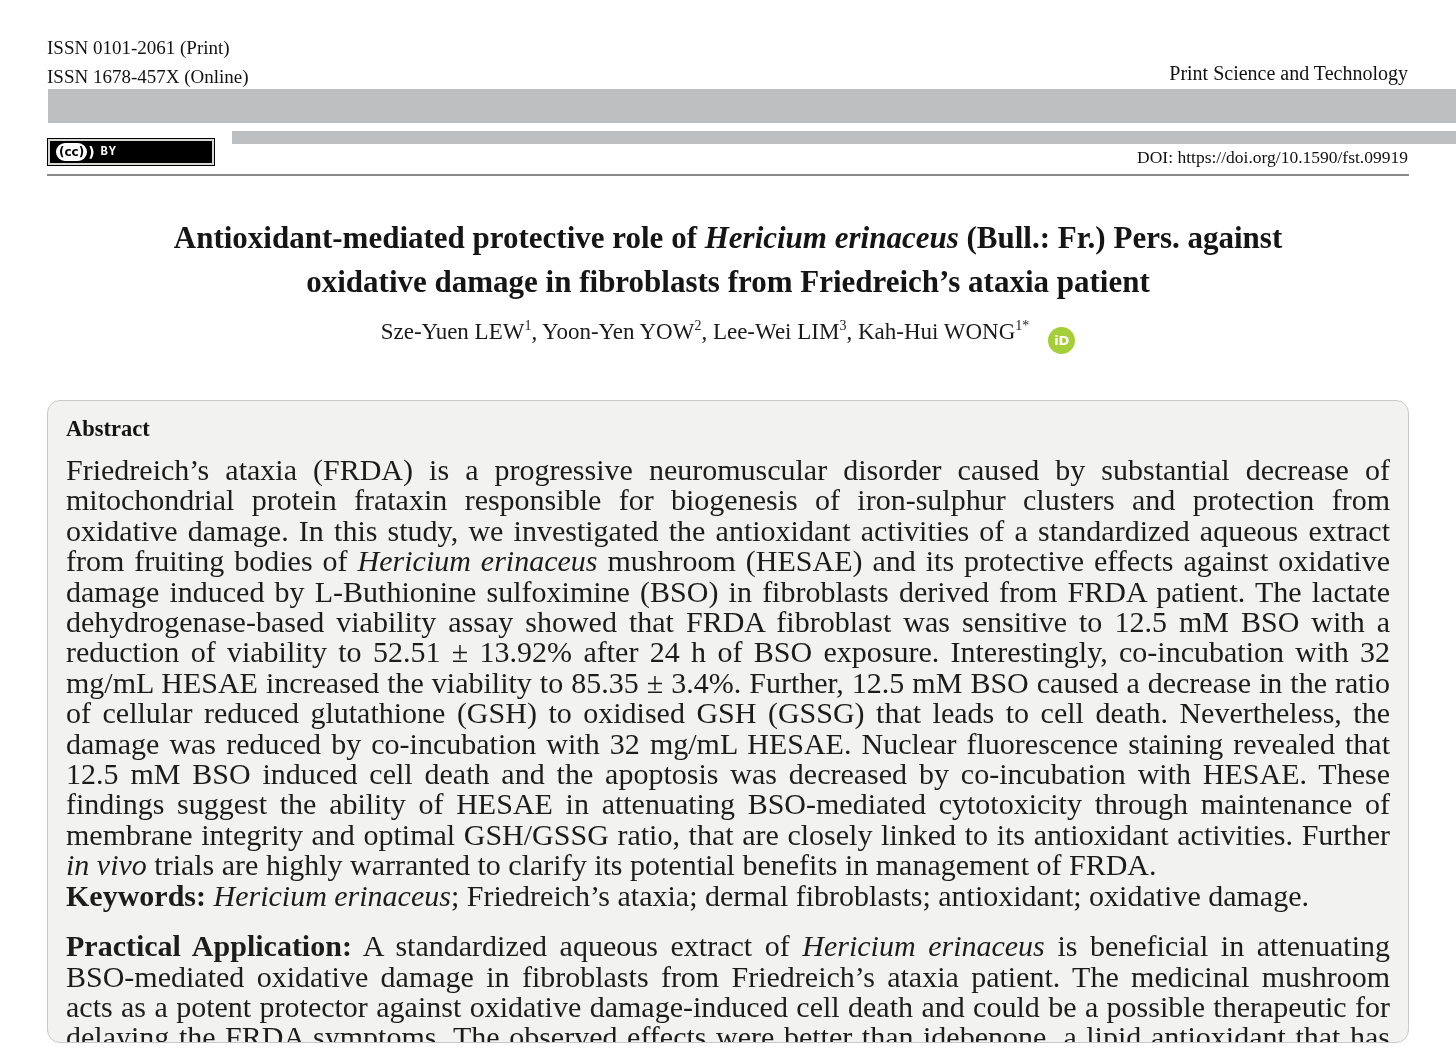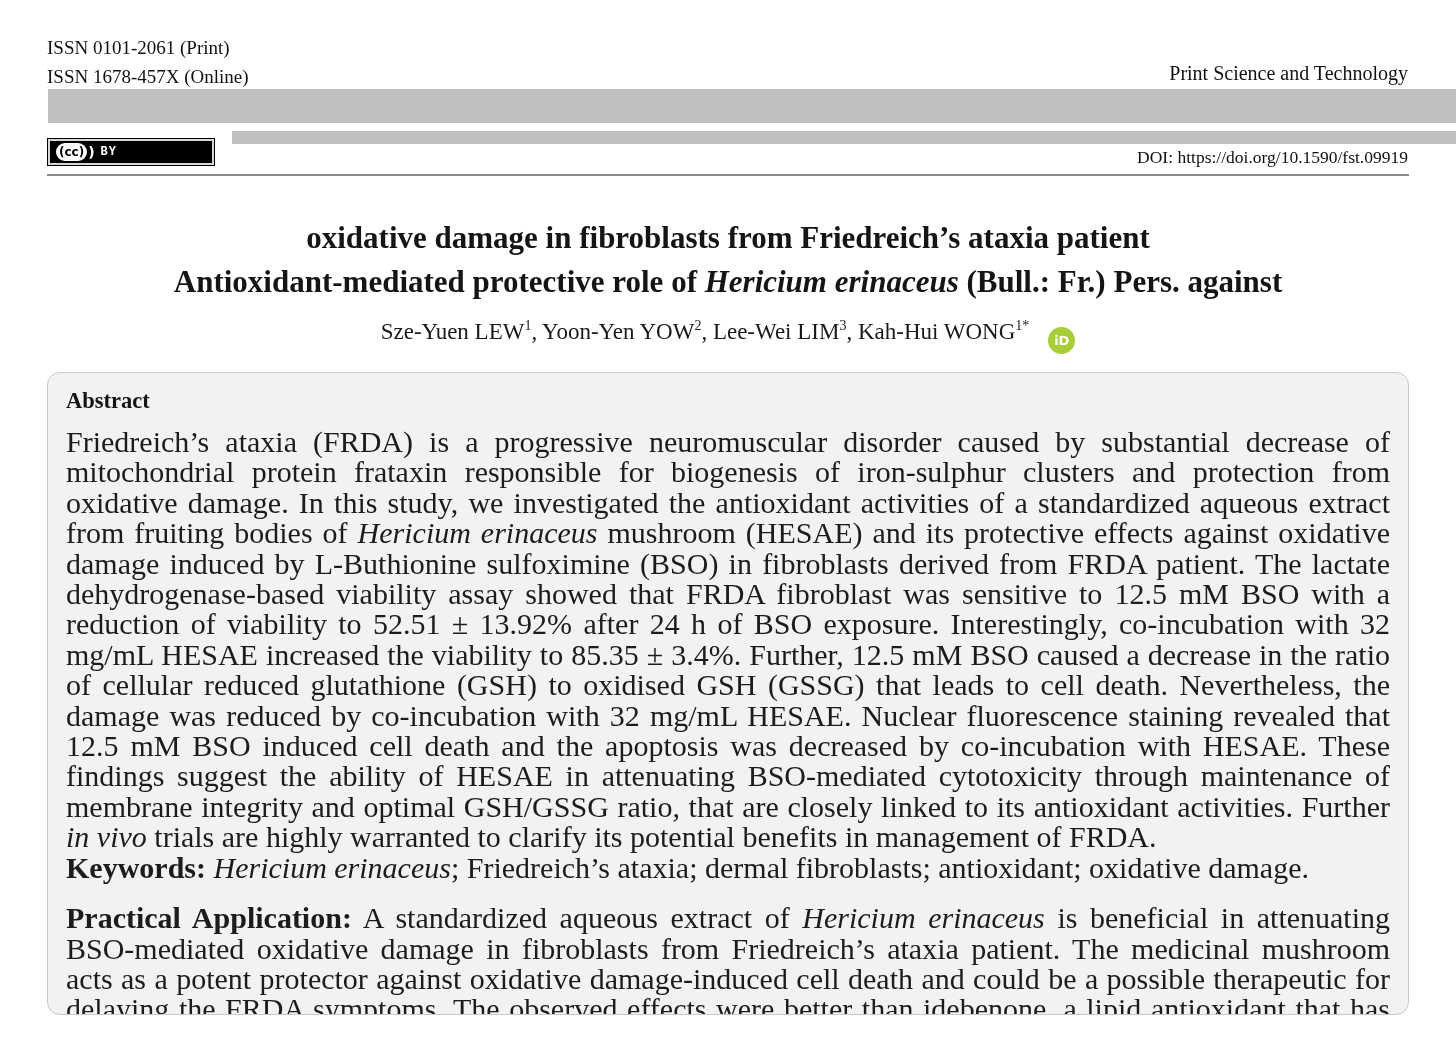--- a/index.html
+++ b/index.html
@@ -62,21 +62,21 @@
     display:inline-flex; align-items:center; justify-content:center;
     width:27px; height:27px; border-radius:50%;
     background:#a6ce39; color:#ffffff;
     font-family:"DejaVu Sans", sans-serif; font-weight:bold; font-size:13px;
     vertical-align:-6px; margin-left:19px;
     cursor:pointer;
   }
 
   
   .abstract-box {
-    position:absolute; left:47px; top:372px;
+    position:absolute; left:47px; top:400px;
     width:1362px; height:643px;
     background:#f2f2f1;
     border:1.5px solid #c9c9c9;
     border-radius:13px;
     padding:13px 18px 0 18px;
     overflow:hidden;
   }
   .abstract-heading { font-size:22.5px; font-weight:bold; line-height:30px; margin-bottom:11px; color:#141414; }
   .abs-text, .kw-line, .pa-text {
     font-size:30px; line-height:30.4px; text-align:justify; color:#1c1c1c;
@@ -103,22 +103,22 @@
   <div class="cc-badge">
     <span class="cc-logo">(cc)</span>
     <span class="cc-paren">)</span>
     <span class="cc-by">BY</span>
   </div>
 
   <div class="doi-line">DOI: https://doi.org/10.1590/fst.09919</div>
   <div class="header-rule"></div>
 
   <h1 class="article-title">
+    <div><span>Antioxidant-mediated protective role of </span><span class="it">Hericium erinaceus</span><span> (Bull.: Fr.) Pers. against</span></div>
     <div>oxidative damage in fibroblasts from Friedreich’s ataxia patient</div>
-    <div><span>Antioxidant-mediated protective role of </span><span class="it">Hericium erinaceus</span><span> (Bull.: Fr.) Pers. against</span></div>
   </h1>
 
   <div class="authors-line"><span>Sze-Yuen LEW</span><sup>1</sup><span>, </span><span>Yoon-Yen YOW</span><sup>2</sup><span>, </span><span>Lee-Wei LIM</span><sup>3</sup><span>, </span><span>Kah-Hui WONG</span><sup>1*</sup><span class="orcid-icon">iD</span></div>
 
   <div class="abstract-box">
     <div class="abstract-heading">Abstract</div>
 
     <p class="abs-text"><span>Friedreich’s ataxia (FRDA) is a progressive neuromuscular disorder caused by substantial decrease of mitochondrial protein frataxin responsible for biogenesis of iron-sulphur clusters and protection from oxidative damage. In this study, we investigated the antioxidant activities of a standardized aqueous extract from fruiting bodies of </span><span class="it">Hericium erinaceus</span><span> mushroom (HESAE) and its protective effects against oxidative damage induced by L-Buthionine sulfoximine (BSO) in fibroblasts derived from FRDA patient. The lactate dehydrogenase-based viability assay showed that FRDA fibroblast was sensitive to 12.5 mM BSO with a reduction of viability to 52.51 ± 13.92% after 24 h of BSO exposure. Interestingly, co-incubation with 32 mg/mL HESAE increased the viability to 85.35 ± 3.4%. Further, 12.5 mM BSO caused a decrease in the ratio of cellular reduced glutathione (GSH) to oxidised GSH (GSSG) that leads to cell death. Nevertheless, the damage was reduced by co-incubation with 32 mg/mL HESAE. Nuclear fluorescence staining revealed that 12.5 mM BSO induced cell death and the apoptosis was decreased by co-incubation with HESAE. These findings suggest the ability of HESAE in attenuating BSO-mediated cytotoxicity through maintenance of membrane integrity and optimal GSH/GSSG ratio, that are closely linked to its antioxidant activities. Further </span><span class="it">in vivo</span><span> trials are highly warranted to clarify its potential benefits in management of FRDA.</span></p>
 
     <p class="kw-line"><span class="bold">Keywords:</span><span> </span><span class="it">Hericium erinaceus</span><span>; Friedreich’s ataxia; dermal fibroblasts; antioxidant; oxidative damage.</span></p>

